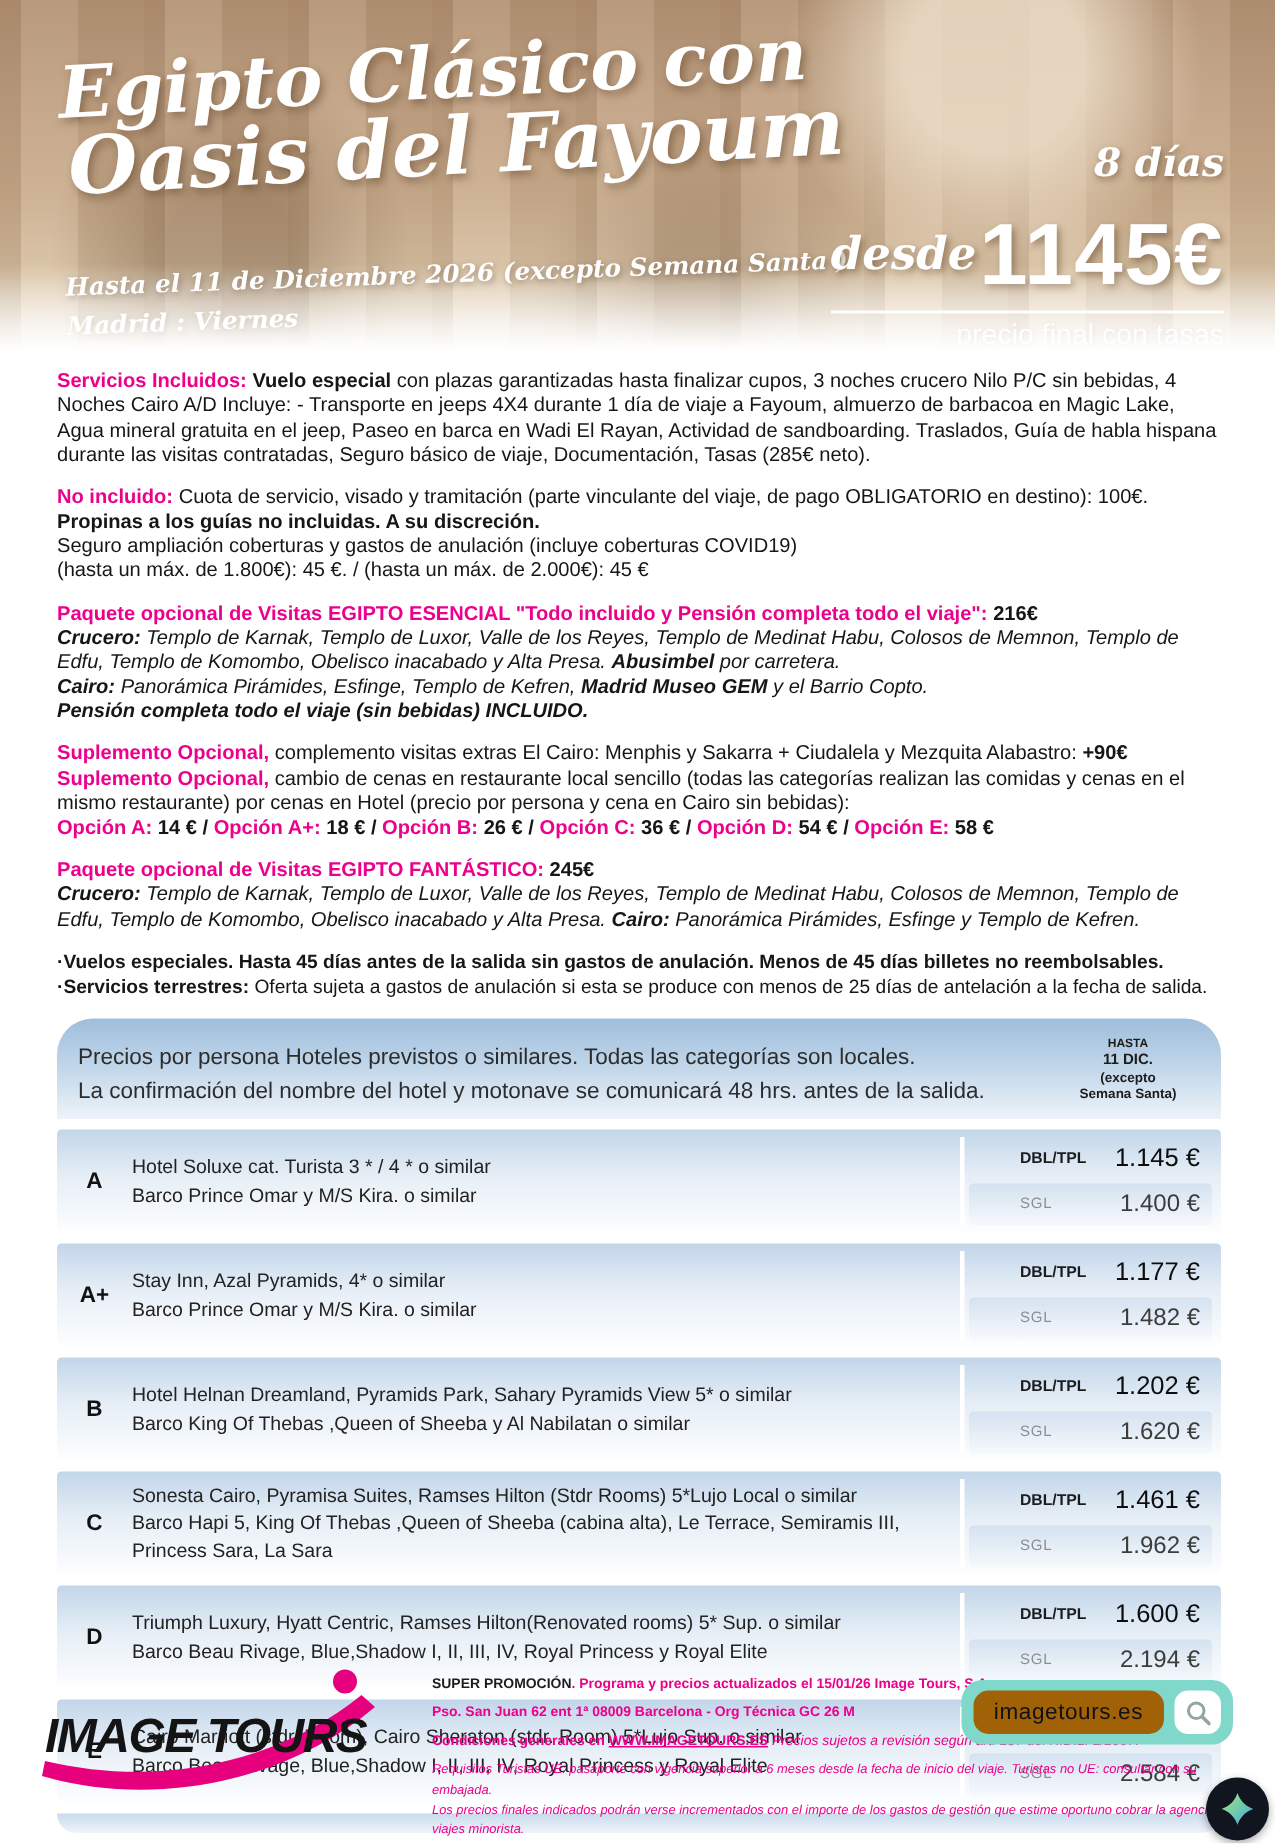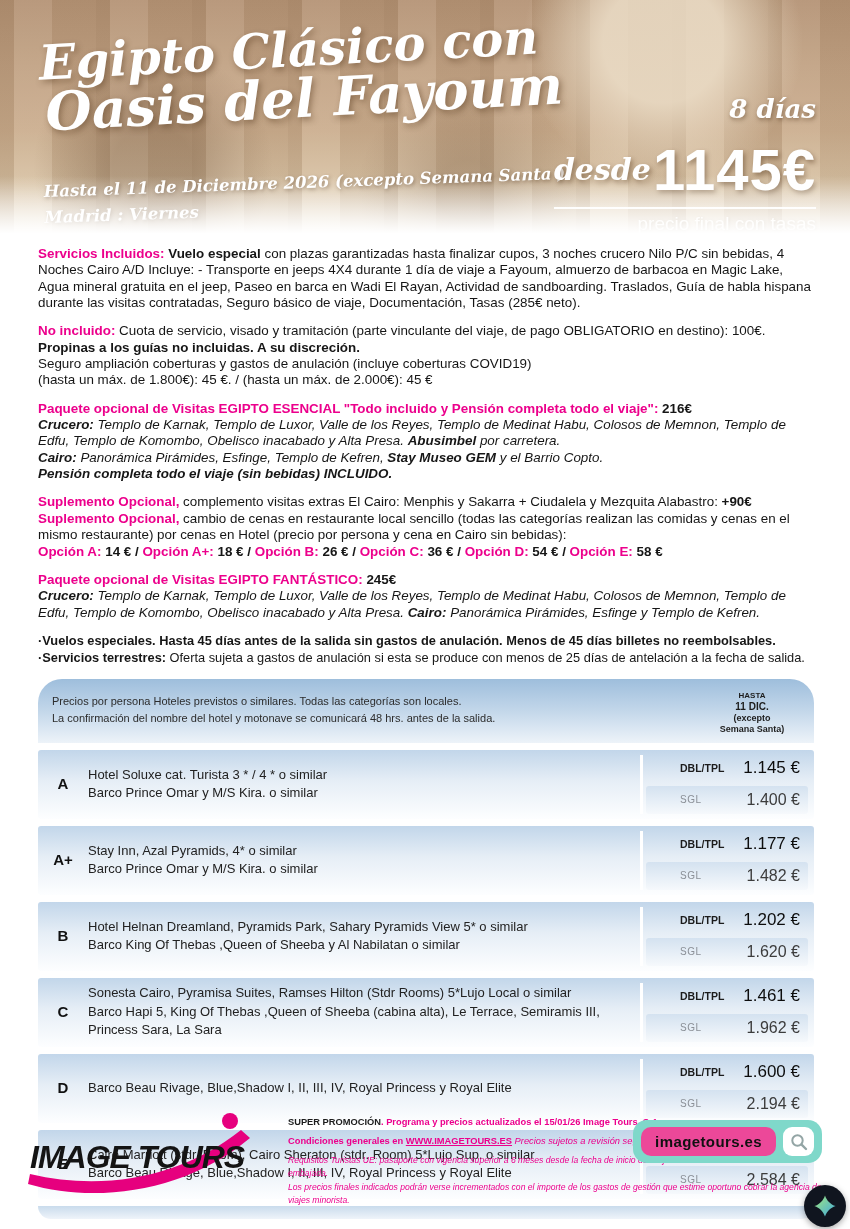--- a/index.html
+++ b/index.html
@@ -42,21 +42,21 @@
   .bd{font-weight:bold;}
   .it{font-style:italic;}
   .bi{font-style:italic;font-weight:bold;}
   .notes{font-size:12.8px;line-height:1.32;margin-bottom:6px;}
 
   
   .tbl{width:776px;margin-top:2px;}
   .tbl-head{display:flex;align-items:flex-start;border-radius:24px 24px 0 0;
         background:linear-gradient(180deg,#9EBEDC 0%,#C3D7EA 50%,#EDF3F9 100%);
         padding:11px 12px 7px 14px;min-height:34px;}
-  .tbl-info{flex:1;font-size:11px;color:#2c2c2c;line-height:1.55;padding-top:3px;}
+  .tbl-info{flex:1;font-size:15px;color:#2c2c2c;line-height:1.55;padding-top:3px;}
   .tbl-colhead{width:100px;text-align:center;color:#1d1d1d;font-weight:bold;line-height:1.25;padding-top:1px;}
   .tbl-colhead .h1{font-size:8px;display:block;}
   .tbl-colhead .h2{font-size:10px;display:block;}
   .tbl-colhead .h3,.tbl-colhead .h4{font-size:9px;display:block;}
   .row{display:flex;align-items:center;margin-top:7px;border-radius:3px;
         background:linear-gradient(180deg,#C2D6EA 0%,#E6EEF6 45%,#FDFEFF 100%);
         padding:5px 6px 5px 0;}
   .row .cat{width:50px;text-align:center;font-weight:bold;font-size:15px;color:#111;}
   .row .desc{flex:1;font-size:13px;color:#222;line-height:1.42;padding-right:8px;}
   .row .desc span{display:block;}
@@ -76,21 +76,21 @@
   .logo{position:absolute;left:26px;top:4px;width:238px;height:96px;}
   .ft-text{position:absolute;left:288px;top:10px;width:540px;font-size:9.3px;line-height:1.3;}
   .ft-line{margin-bottom:7px;}
   .ft-black{color:#1c1c1c;font-weight:bold;}
   .ft-pink{color:#EC008C;font-weight:bold;}
   .ft-link{color:#EC008C;font-weight:bold;text-decoration:underline;cursor:pointer;}
   .ft-it{color:#EC008C;font-style:italic;}
   .fine{font-size:8.6px;line-height:1.55;}
   .site-pill{position:absolute;right:28px;top:14px;background:#7FD8CA;border-radius:14px;
         padding:7px 8px;display:flex;align-items:center;gap:7px;cursor:pointer;}
-  .site-box{background:#ec4899;border-radius:10px;padding:6px 14px;font-weight:bold;font-size:15px;
+  .site-box{background:#a16207;border-radius:10px;padding:6px 14px;font-weight:normal;font-size:15px;
         letter-spacing:.4px;color:#111;}
   .search-chip{background:#fff;border-radius:9px;width:31px;height:29px;display:flex;
         align-items:center;justify-content:center;}
   .widget{position:absolute;right:4px;bottom:2px;width:42px;height:42px;border-radius:50%;
         background:#10151f;display:flex;align-items:center;justify-content:center;cursor:pointer;
         box-shadow:0 2px 6px rgba(0,0,0,.35);}
 </style>
 </head>
 <body>
 
@@ -133,21 +133,21 @@
 
     <p>
       <span class="pk">Paquete opcional de Visitas EGIPTO ESENCIAL "Todo incluido y Pensión completa todo el viaje":</span>
       <span class="bd">216€</span><br>
       <span class="bi">Crucero:</span>
       <span class="it">Templo de Karnak, Templo de Luxor,  Valle de los Reyes, Templo de Medinat Habu, Colosos de Memnon, Templo de Edfu, Templo de Komombo, Obelisco inacabado y Alta Presa.</span>
       <span class="bi">Abusimbel</span>
       <span class="it">por carretera.</span><br>
       <span class="bi">Cairo:</span>
       <span class="it">Panorámica Pirámides, Esfinge, Templo de Kefren,</span>
-      <span class="bi">Stay Museo GEM</span>
+      <span class="bi">Madrid Museo GEM</span>
       <span class="it">y el Barrio Copto.</span><br>
       <span class="bi">Pensión completa todo el viaje (sin bebidas) INCLUIDO.</span>
     </p>
 
     <p>
       <span class="pk">Suplemento Opcional,</span>
       <span>complemento visitas extras El Cairo: Menphis y Sakarra + Ciudalela y Mezquita Alabastro:</span>
       <span class="bd">+90€</span><br>
       <span class="pk">Suplemento Opcional,</span>
       <span>cambio de cenas en restaurante local sencillo (todas las categorías realizan las comidas y cenas en el mismo restaurante) por cenas en Hotel (precio por persona  y cena en Cairo sin bebidas):</span><br>
@@ -258,20 +258,21 @@
           <div class="pcell sgl">
             <span class="plabel sglL">SGL</span>
             <span class="pval sglV">1.962 €</span>
           </div>
         </div>
       </div>
 
       <div class="row">
         <div class="cat">D</div>
         <div class="desc">
+          <span>Triumph Luxury, Hyatt Centric, Ramses Hilton(Renovated rooms) 5* Sup. o  similar</span>
           <span>Barco Beau Rivage, Blue,Shadow I, II, III, IV, Royal Princess y Royal Elite</span>
         </div>
         <div class="prices">
           <div class="pcell dbl">
             <span class="plabel">DBL/TPL</span>
             <span class="pval">1.600 €</span>
           </div>
           <div class="pcell sgl">
             <span class="plabel sglL">SGL</span>
             <span class="pval sglV">2.194 €</span>
@@ -307,20 +308,21 @@
     <svg class="logo" viewBox="0 0 238 96" xmlns="http://www.w3.org/2000/svg">
       <path d="M2,74 C70,94 160,82 224,28 L215,20 C158,66 80,82 4,64 Z" fill="#E6007E"></path>
       <circle cx="204" cy="11" r="8" fill="#E6007E"></circle>
       <text x="4" y="58" font-family="Liberation Sans, sans-serif" font-size="32" font-style="italic" font-weight="bold" fill="#141414" letter-spacing="-1">IMAGE TOURS</text>
     </svg>
 
     <div class="ft-text">
       <div class="ft-line">
         <span class="ft-black">SUPER PROMOCIÓN</span><span class="ft-pink">. Programa y precios actualizados el 15/01/26 Image Tours, S.A.</span>
       </div>
+      <div class="ft-line ft-pink">Pso. San Juan 62 ent 1ª 08009 Barcelona - Org Técnica GC 26 M</div>
       <div class="ft-line">
         <span class="ft-pink">Condiciones generales en </span><span class="ft-link">WWW.IMAGETOURS.ES</span><span class="ft-it"> Precios sujetos a revisión según art. 157 del R.D.L. 1/2007.</span>
       </div>
       <div class="fine ft-it">Requisitos Turistas UE: pasaporte con vigencia superior a 6 meses desde la fecha de inicio del viaje. Turistas no UE: consultar con su embajada.</div>
       <div class="fine ft-it">Los precios finales indicados podrán verse incrementados con el importe de los gastos de gestión que estime oportuno cobrar la agencia de viajes minorista.</div>
     </div>
 
     <div class="site-pill">
       <span class="site-box">imagetours.es</span>
       <span class="search-chip">

